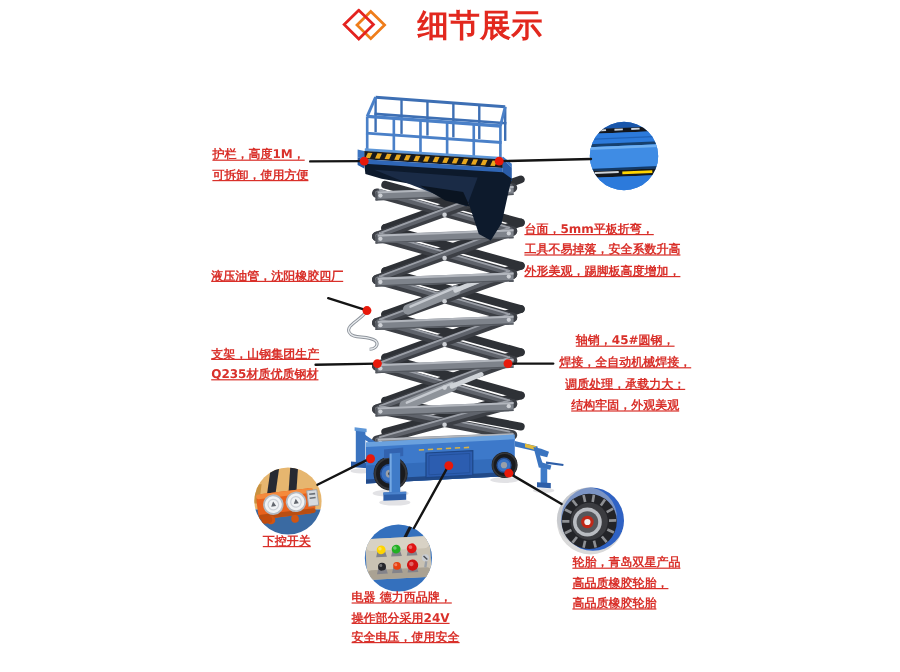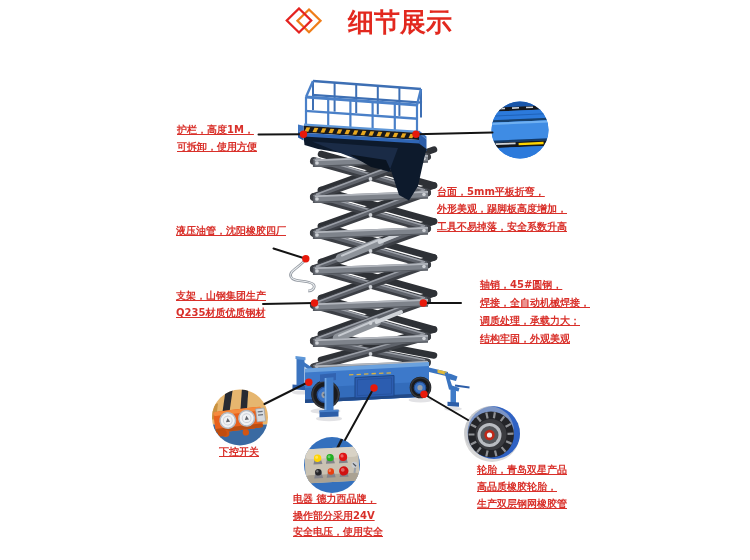--- a/index.html
+++ b/index.html
@@ -9,21 +9,21 @@
   svg.scene{position:absolute;left:0;top:0;}
   .hdr{position:absolute;left:285px;top:7px;display:flex;gap:25px;}
   .hdr .ttl{font-size:26px;font-weight:bold;color:#e2281e;line-height:30px;white-space:nowrap;}
   .ann{position:absolute;color:#d9302a;font-weight:bold;font-size:10px;line-height:17px;white-space:nowrap;text-decoration:underline;}
   .ann div{height:17px;}
   .a-handrail{left:177px;top:121px;}
   .a-hose{left:176px;top:222px;text-align:center;}
   .a-frame{left:176px;top:287px;}
   .a-surface{left:437px;top:156px;line-height:17.3px;margin-top:27px;}
   .a-surface div{height:17.3px;}
-  .a-axle{left:480px;top:276px;line-height:18px;}
+  .a-axle{left:466px;top:276px;line-height:18px;text-align:center;}
   .a-axle div{height:18px;}
   .a-lowerctl{left:219px;top:443px;}
   .a-electric{left:293px;top:491px;line-height:16.5px;}
   .a-electric div{height:16.5px;}
   .a-tire{left:477px;top:462px;line-height:16.8px;}
   .a-tire div{height:16.8px;}
 </style>
 </head>
 <body>
 
@@ -402,36 +402,36 @@
 </div>
 <div class="ann a-hose">
   <div>液压油管，沈阳橡胶四厂</div>
 </div>
 <div class="ann a-frame">
   <div>支架，山钢集团生产</div>
   <div>Q235材质优质钢材</div>
 </div>
 <div class="ann a-surface">
   <div>台面，5mm平板折弯，</div>
+  <div>工具不易掉落，安全系数升高</div>
   <div>外形美观，踢脚板高度增加，</div>
-  <div>工具不易掉落，安全系数升高</div>
 </div>
 <div class="ann a-axle">
   <div>轴销，45#圆钢，</div>
   <div>焊接，全自动机械焊接，</div>
   <div>调质处理，承载力大；</div>
   <div>结构牢固，外观美观</div>
 </div>
 <div class="ann a-lowerctl">
   <div>下控开关</div>
 </div>
 <div class="ann a-electric">
   <div>电器 德力西品牌，</div>
   <div>操作部分采用24V</div>
   <div>安全电压，使用安全</div>
 </div>
 <div class="ann a-tire">
   <div>轮胎，青岛双星产品</div>
   <div>高品质橡胶轮胎，</div>
-  <div>生产双层钢网橡胶管</div>
+  <div>高品质橡胶轮胎</div>
 </div>
 
 </div>
 
 </body></html>

